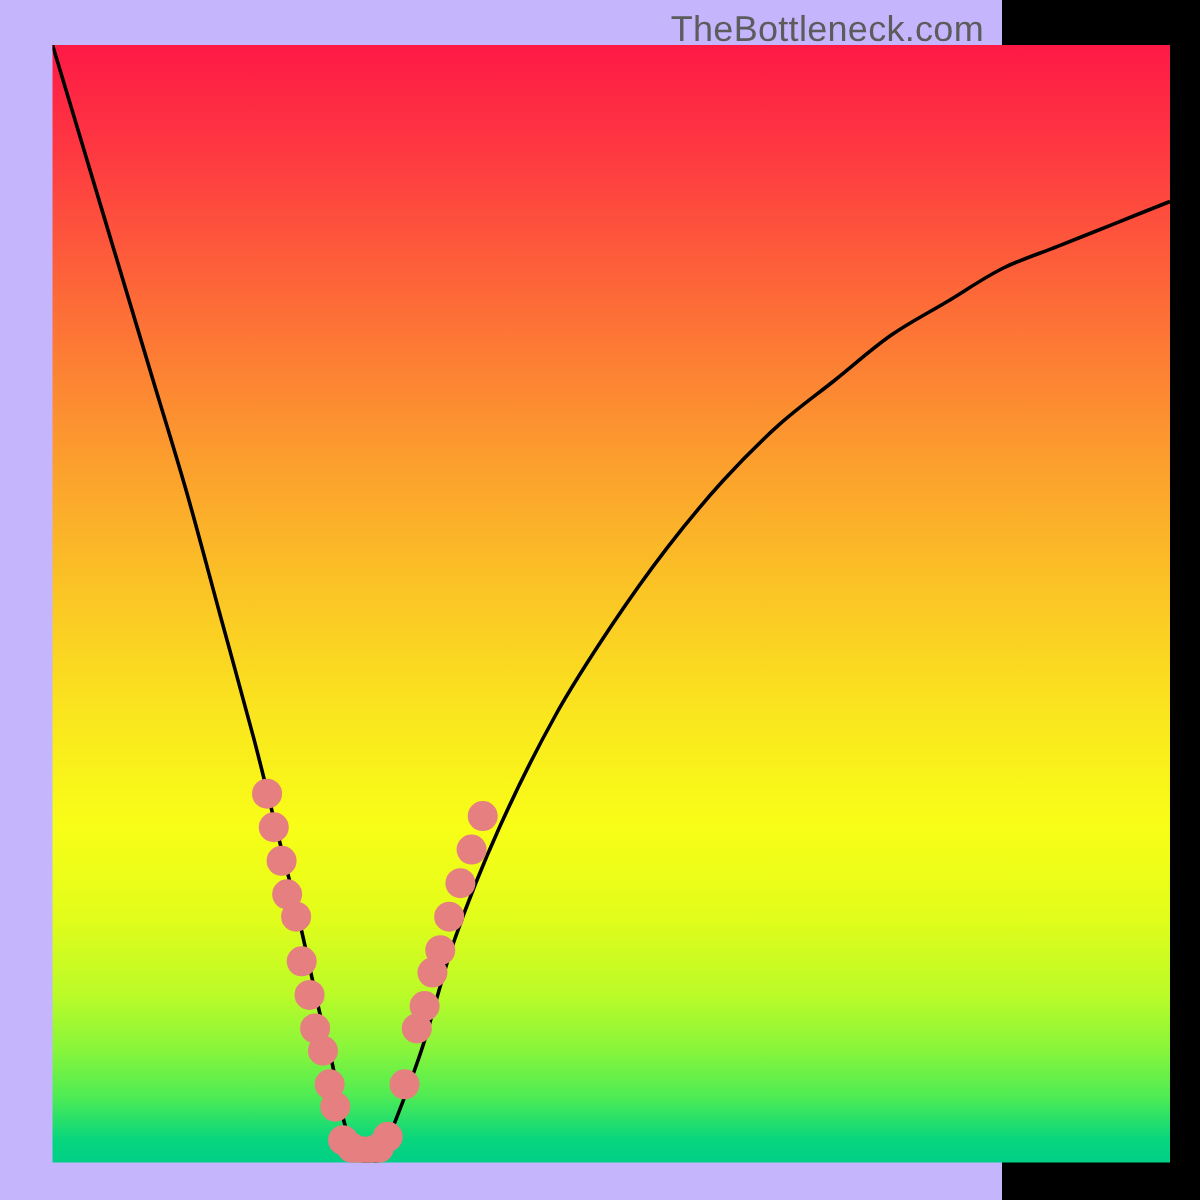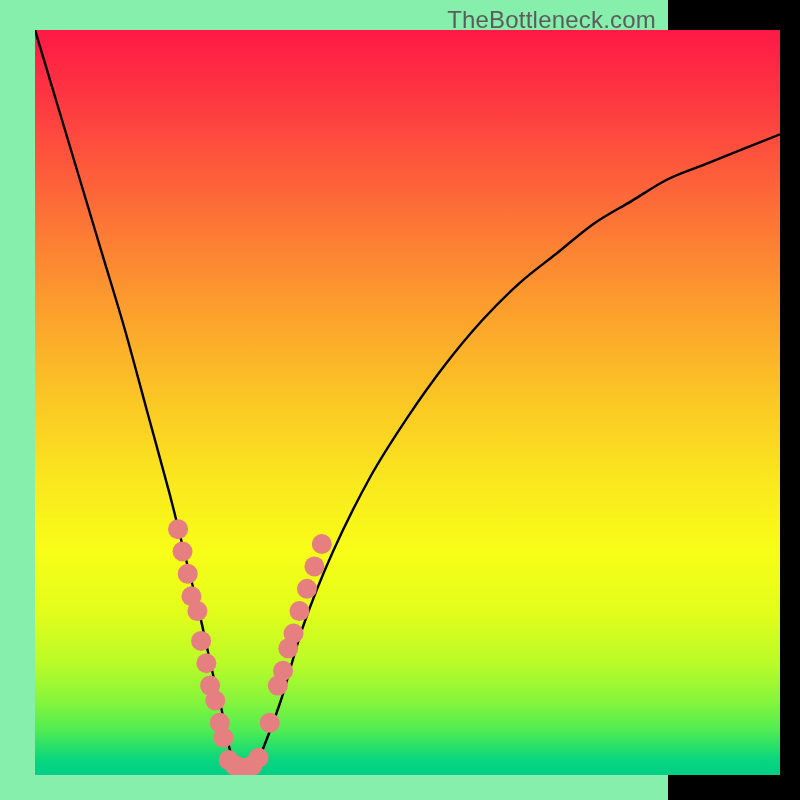--- a/index.html
+++ b/index.html
@@ -10,21 +10,21 @@
     overflow: hidden;
     background: #000;
     font-family: Arial, Helvetica, sans-serif;
   }
   .frame {
     position: absolute;
     left: 0;
     top: 0;
     width: 668px;
     height: 800px;
-    background: #86efac;
+    background: #c4b5fd;
   }
   .plot-area {
     position: absolute;
     left: 35px;
     top: 30px;
     width: 745px;
     height: 745px;
     background: linear-gradient(
       to bottom,
       #fe1945 0%,

